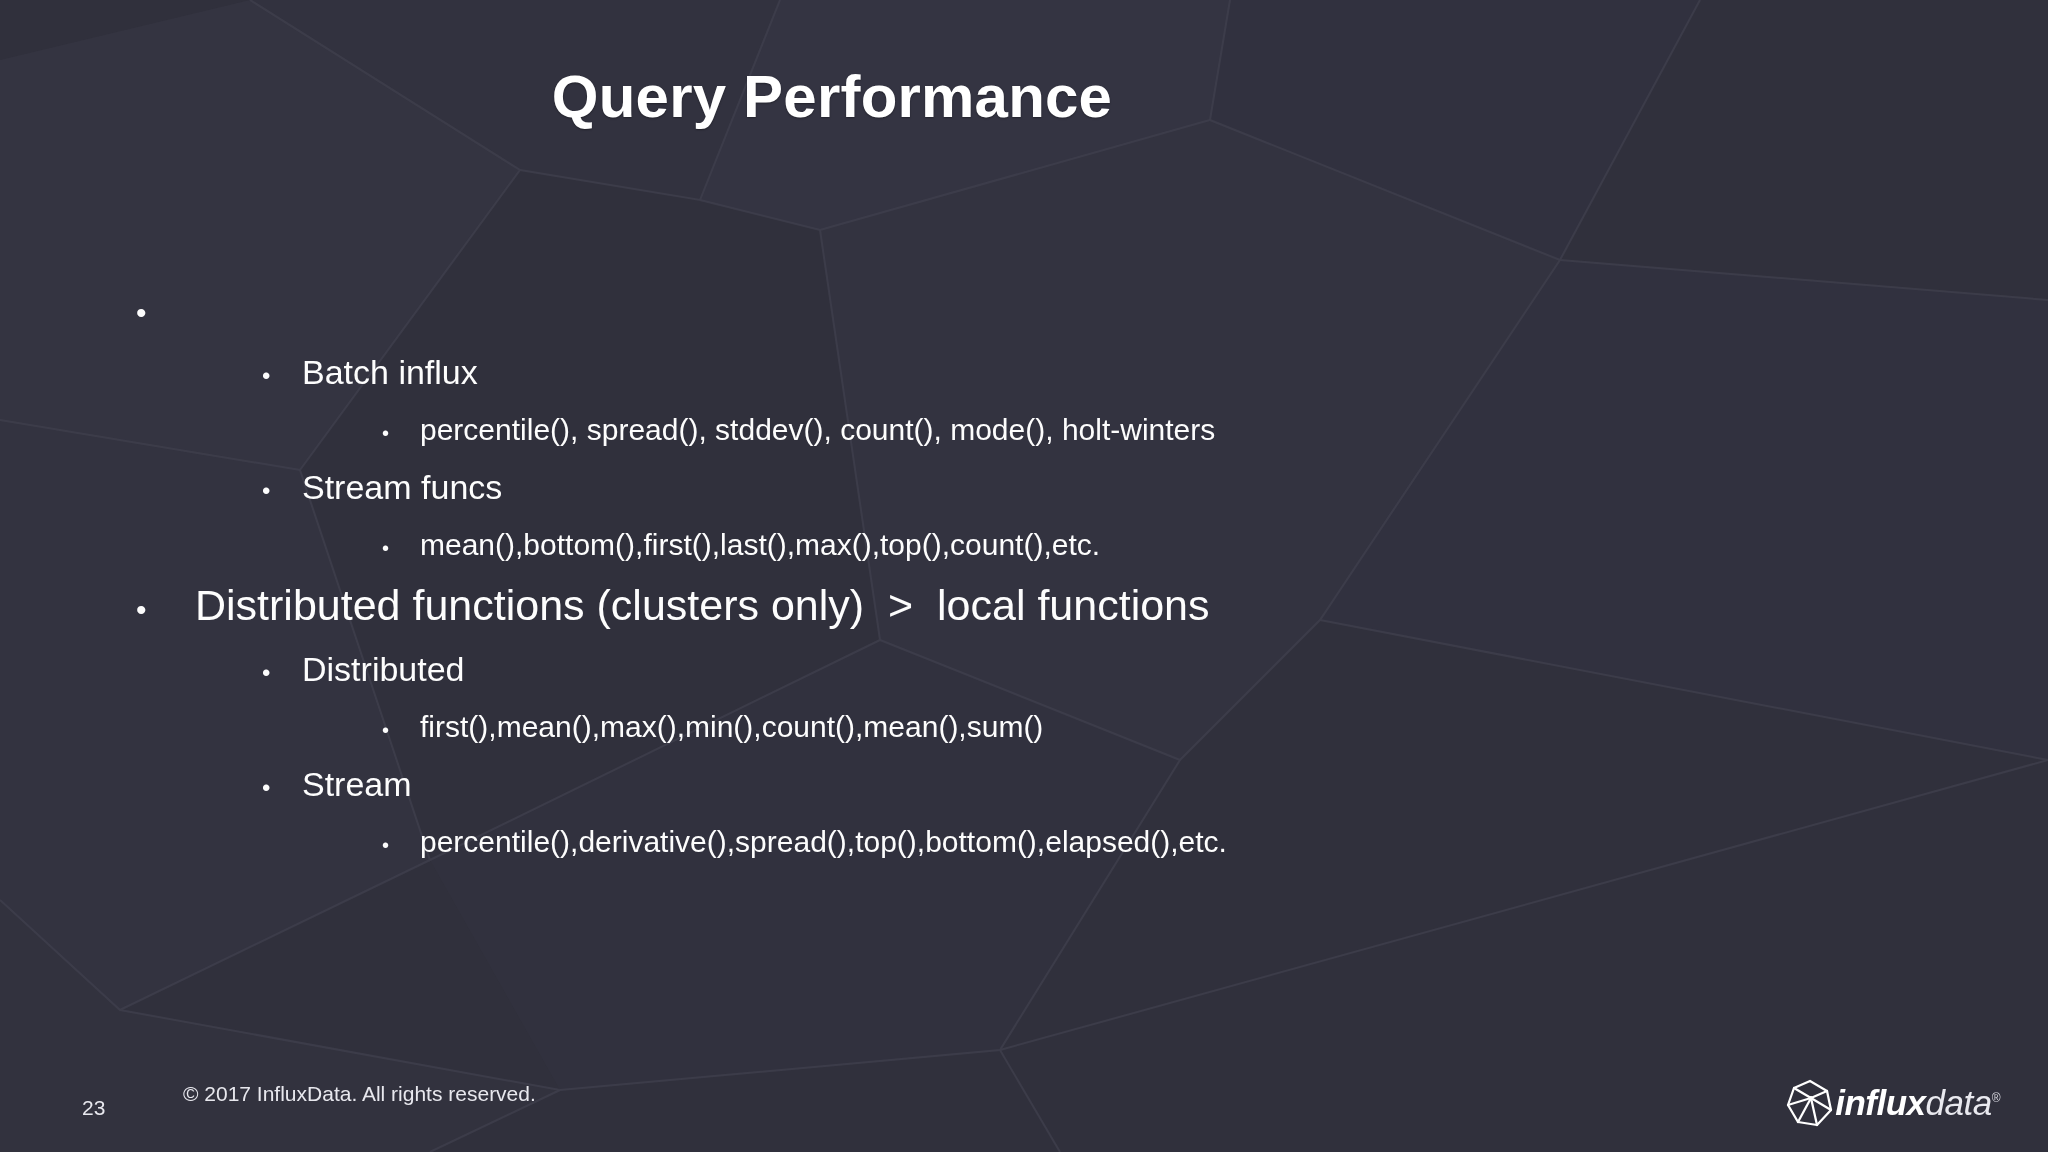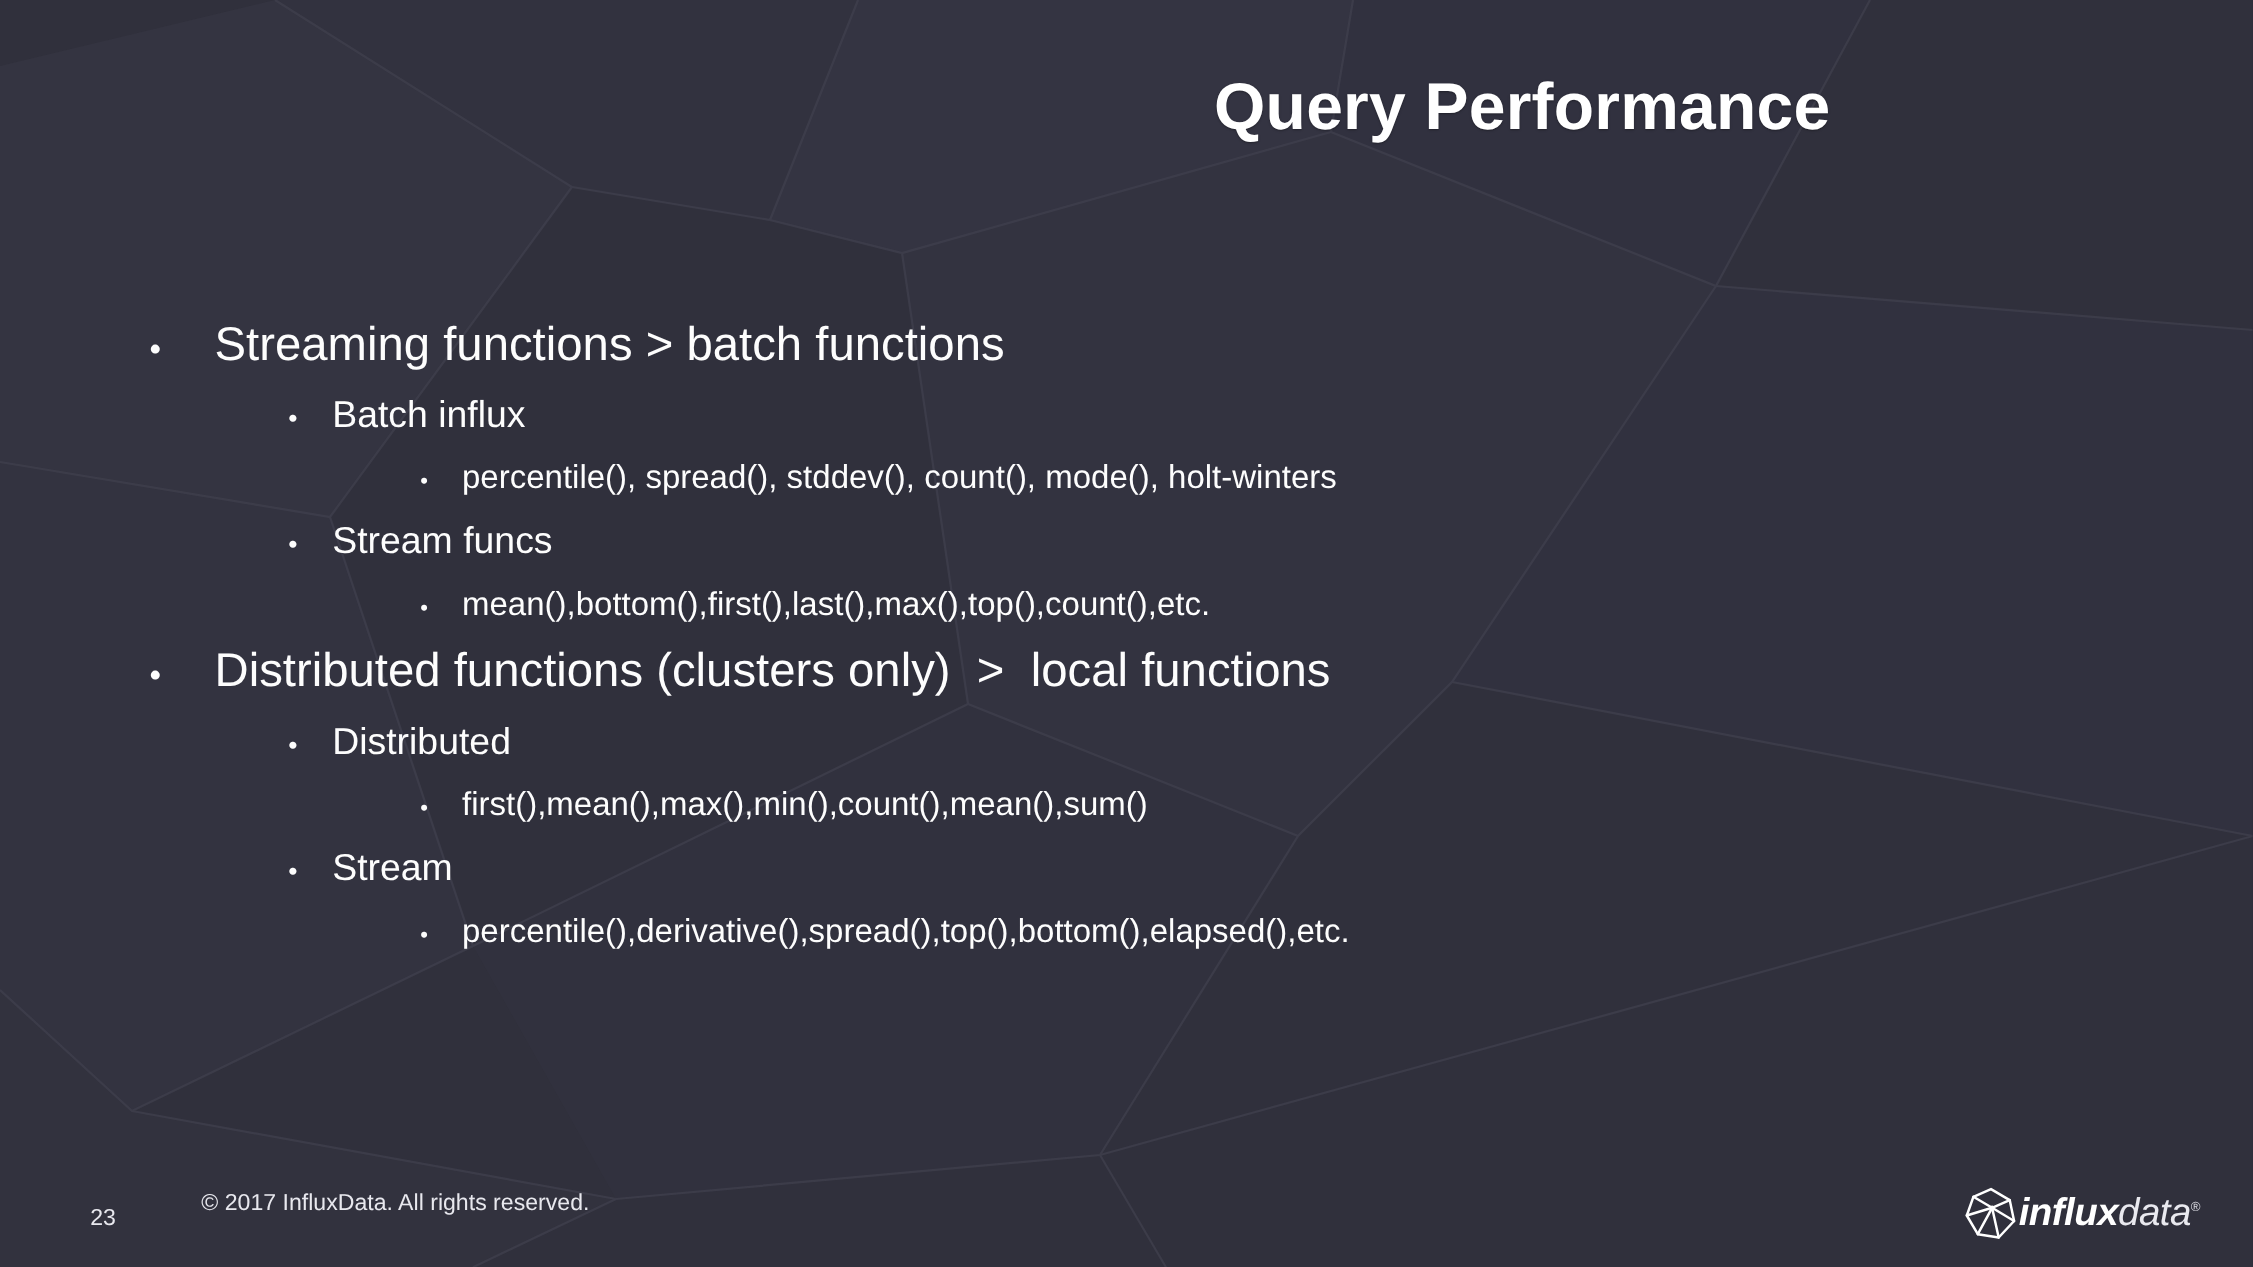--- a/index.html
+++ b/index.html
@@ -30,21 +30,21 @@
     opacity: 1;
     pointer-events: none;
   }
 
   
   #title {
     position: absolute;
     top: 62px;
     left: 0;
     width: 1664px;
-    text-align: right;
+    text-align: center;
     font-size: 60px;
     font-weight: bold;
     letter-spacing: 0.2px;
     color: #ffffff;
     text-shadow: 0 1px 2px rgba(0,0,0,0.35);
   }
 
   
   #content {
     position: absolute;
@@ -176,21 +176,20 @@
       <path d="M2048,760 L1000,1050"></path>
     </g>
   </svg>
 
   <div id="title">Query Performance</div>
 
   <div id="content">
 
     <div class="row lvl1">
       <span class="bullet">•</span>
-      <span class="txt">Streaming functions &gt; batch functions</span>
     </div>
 
     <div class="row lvl2">
       <span class="bullet">•</span>
       <span class="txt">Batch influx</span>
     </div>
 
     <div class="row lvl3">
       <span class="bullet">•</span>
       <span class="txt">percentile(), spread(), stddev(), count(), mode(), holt-winters</span>

